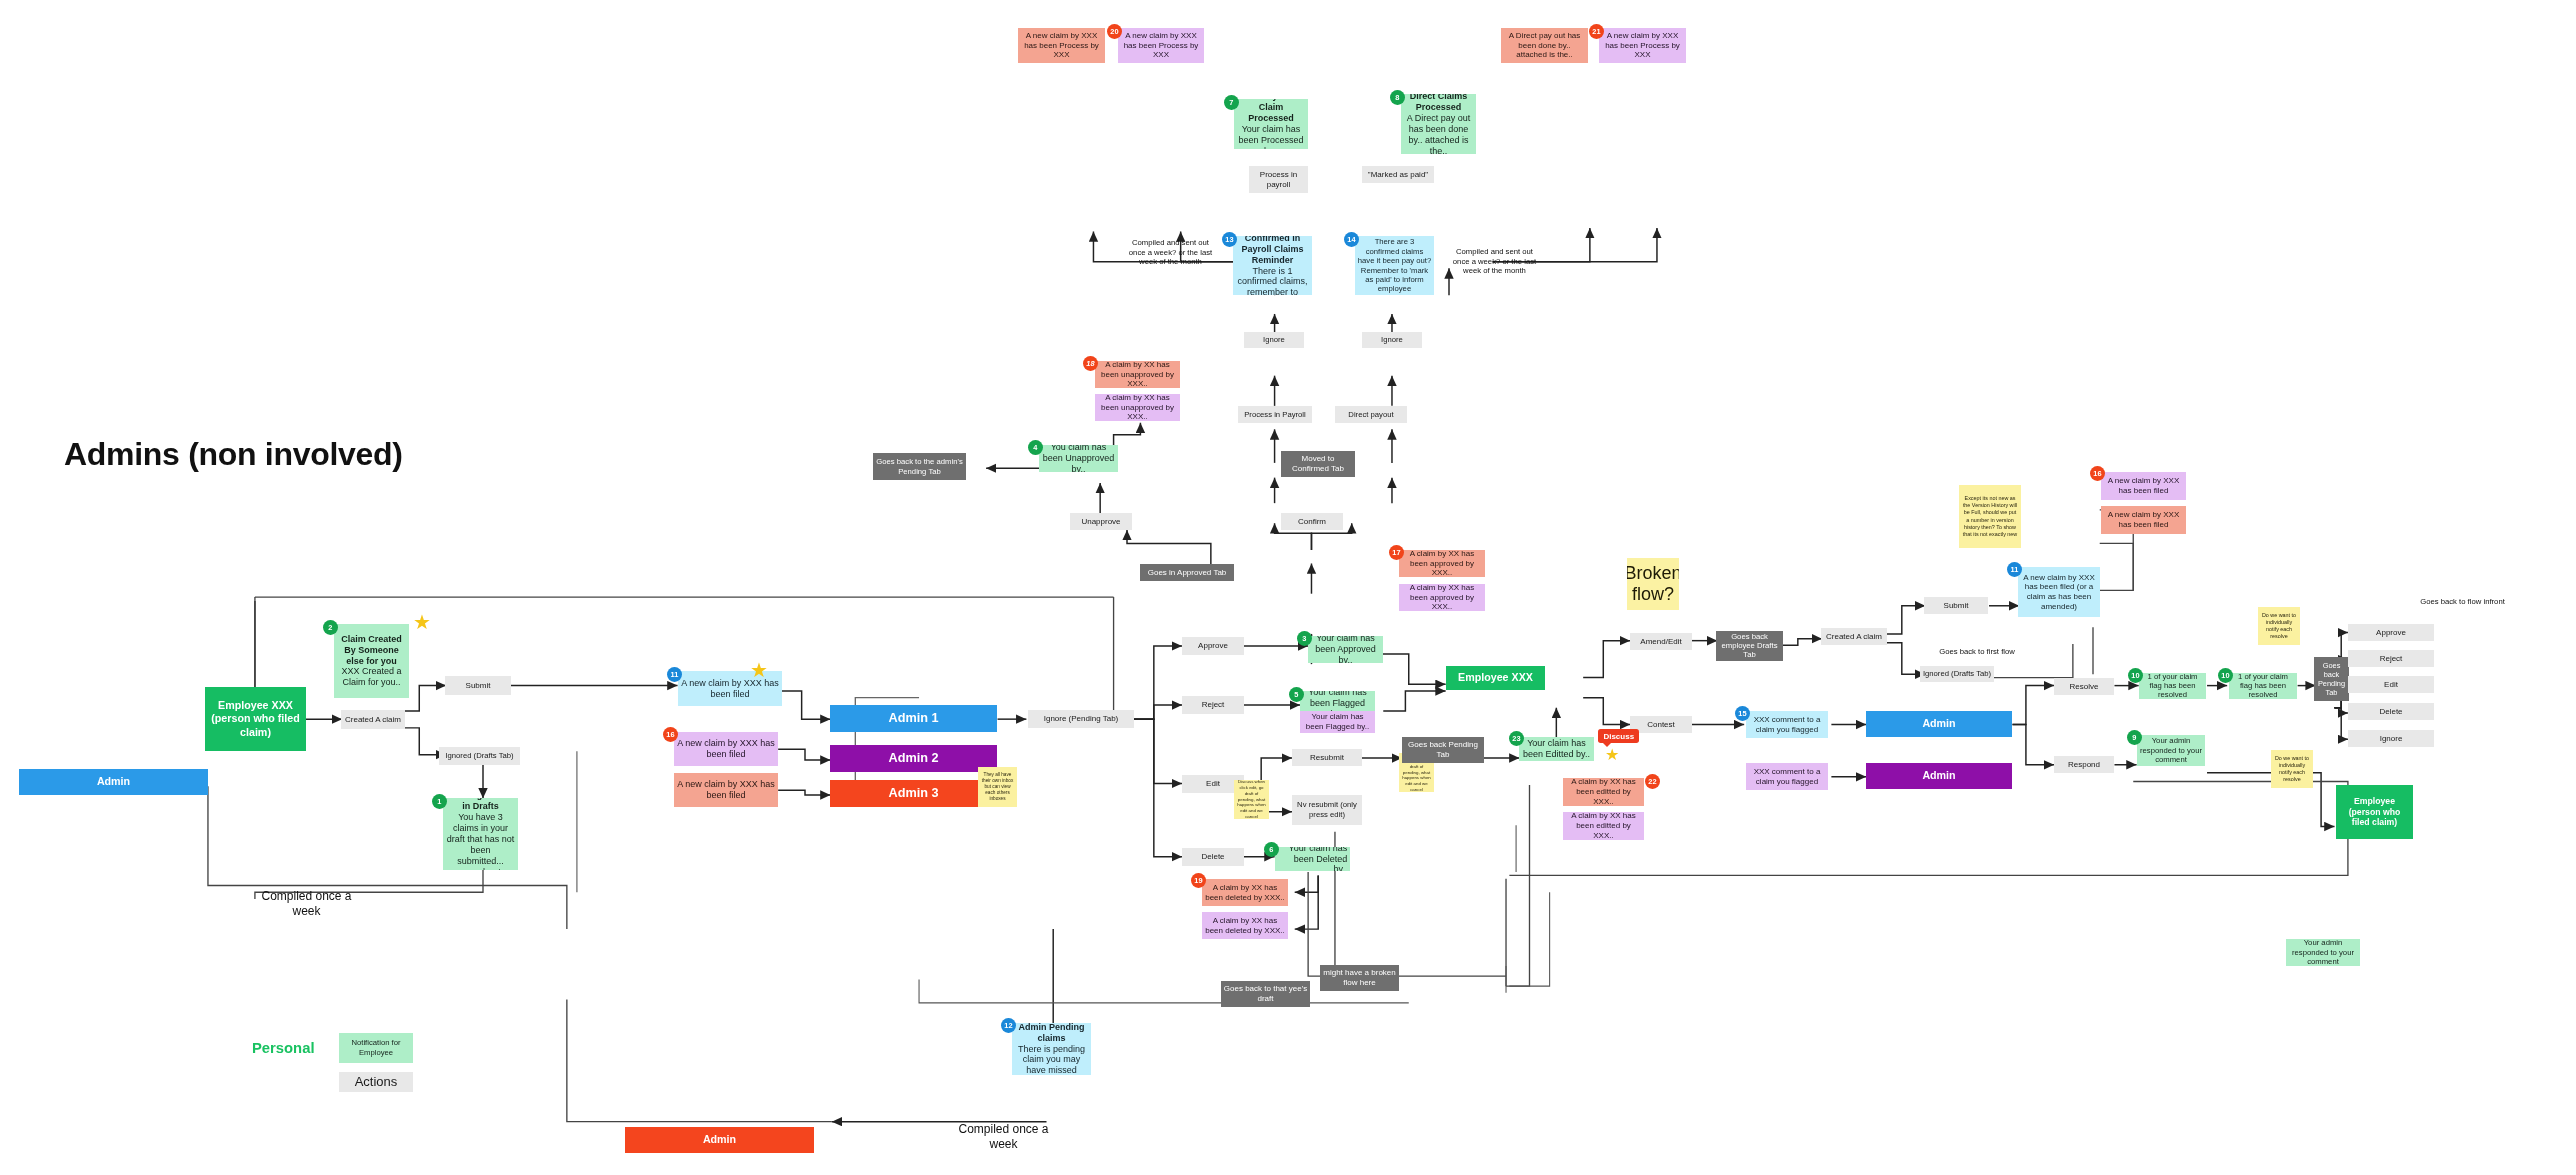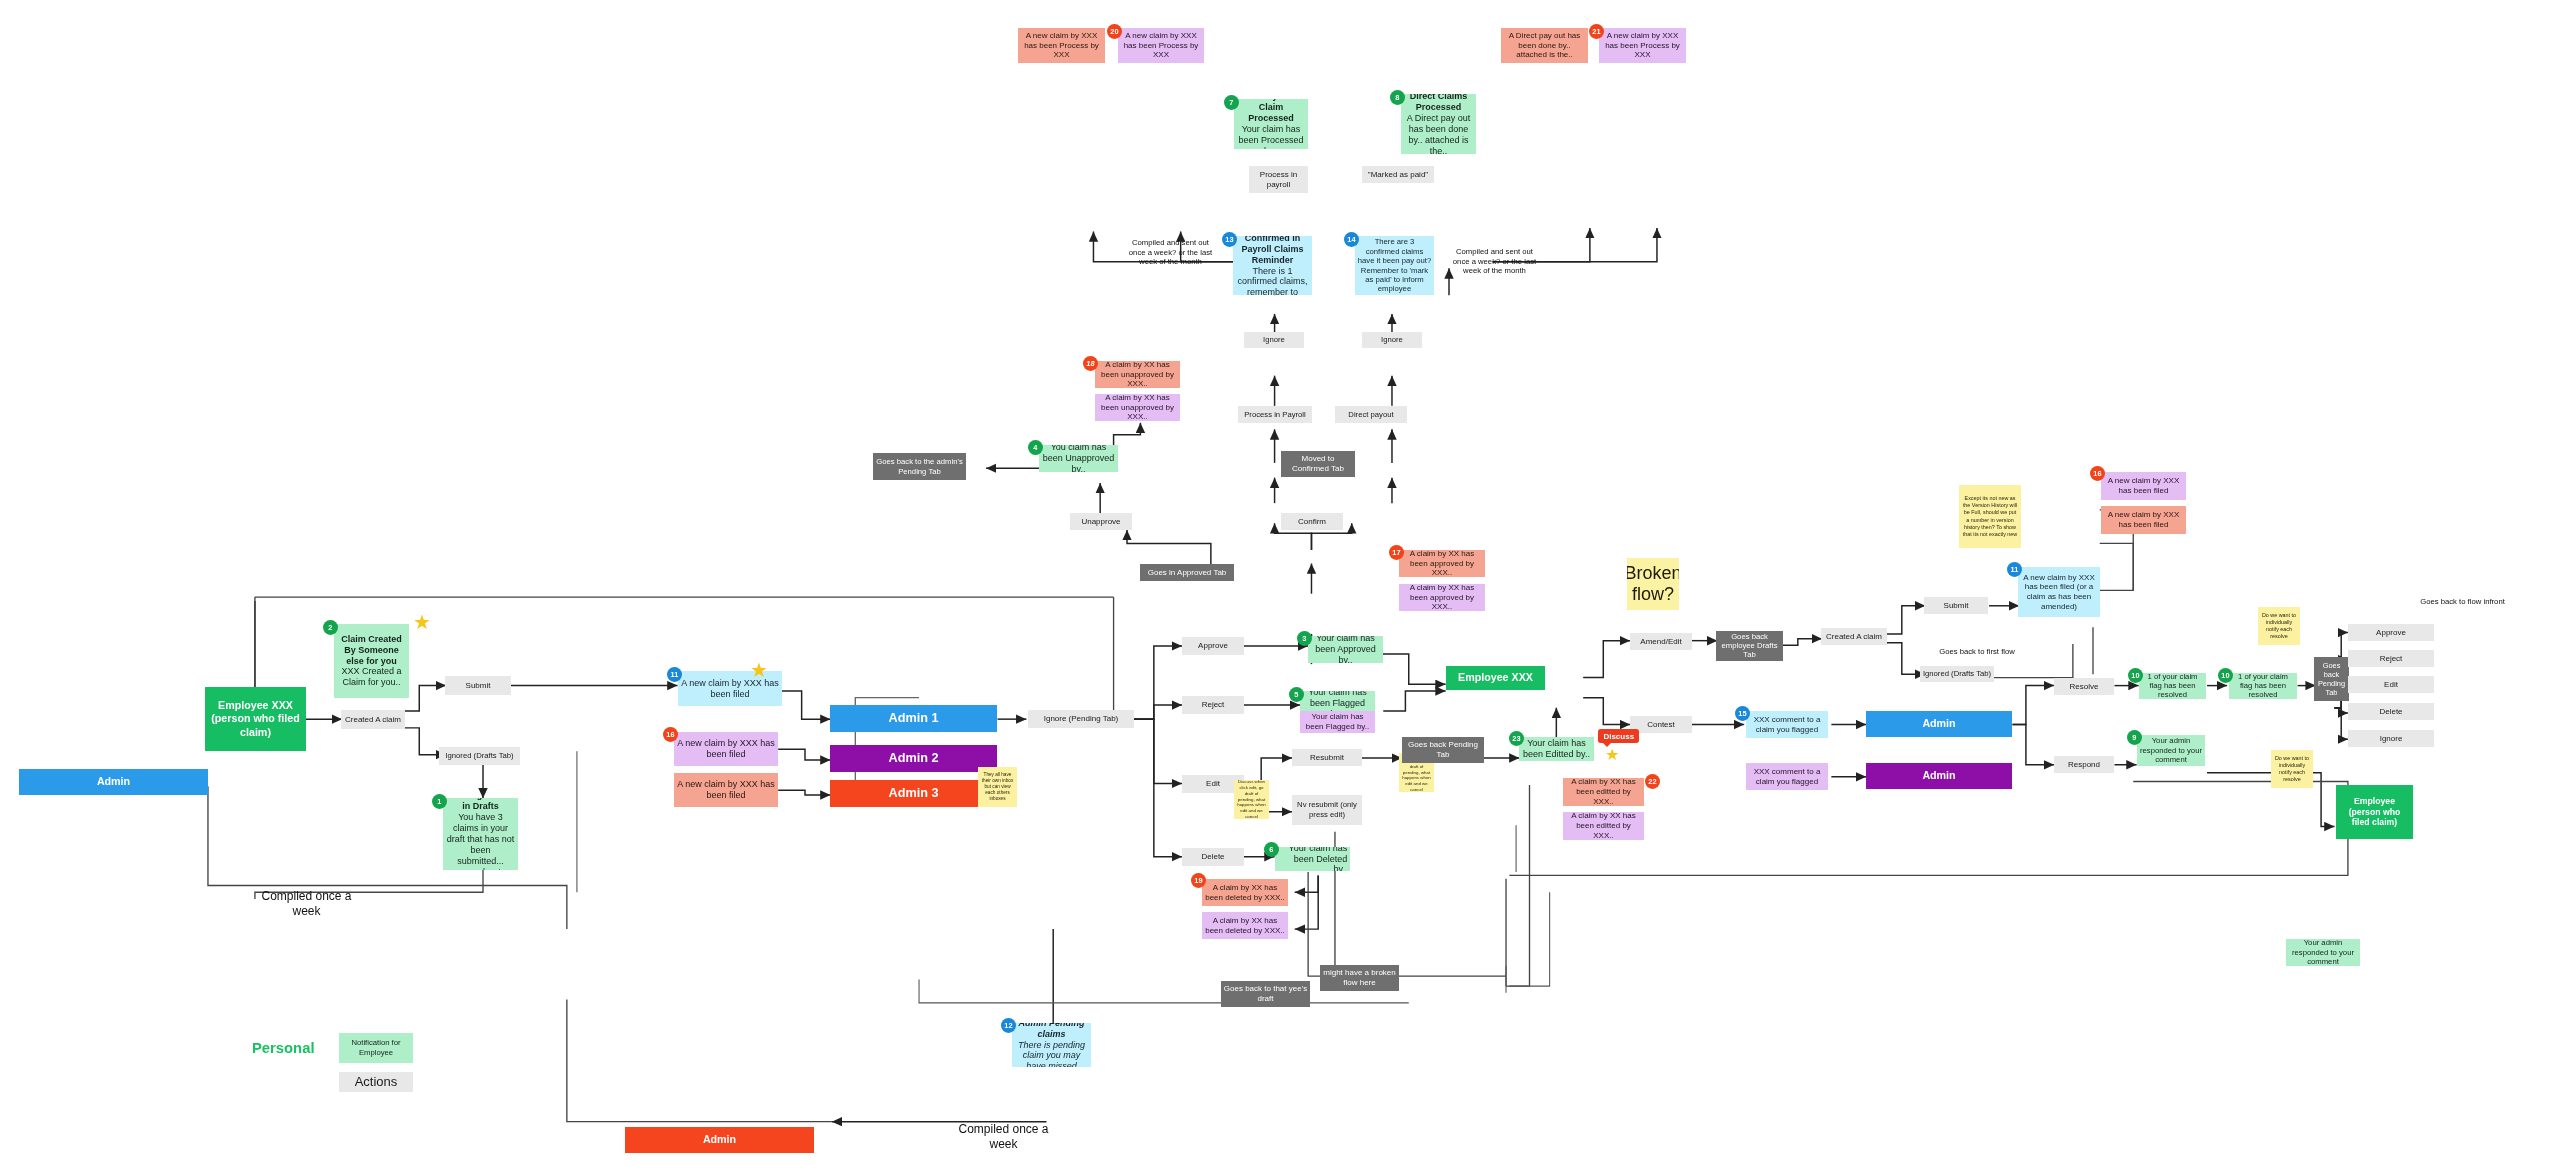--- a/index.html
+++ b/index.html
@@ -260,20 +260,21 @@
     </g>
     <g fill="none" stroke="#555" stroke-width="1.6">
       <path d="M1370,1460 L1370,1495 L2100,1495"></path>
       <path d="M2245,1440 L2245,1480"></path>
       <path d="M2250,1470 L2310,1470 L2310,1330"></path>
       <path d="M860,1120 L860,1330"></path>
       <path d="M2260,1230 L2260,1300"></path>
     </g>
   </svg>
 
+  <div class="page-title" style="left: 64px; top: 436px;">Admins (non involved)</div>
 
   <div class="section-label" style="left:252px;top:1040px;">Personal</div>
 
   <div class="node green" style="left:339px;top:1033px;width:74px;height:29.5px;font-size:7.7px;">Notification for Employee</div>
   <div class="node grey" style="left:339px;top:1072px;width:74px;height:20px;font-size:13px;">Actions</div>
 
   <div class="node blueband" style="left:19px;top:769px;width:189px;height:25.5px;font-size:10.7px;">Admin</div>
 
   <div class="node greenband" style="left:205px;top:687px;width:101px;height:64px;flex-direction:column;">
     <span>Employee XXX (person who filed claim)</span>
@@ -466,21 +467,21 @@
   <div class="node grey" style="left:2348px;top:624px;width:86px;height:17.4px;font-size:8px;">Approve</div>
   <div class="node grey" style="left:2348px;top:650px;width:86px;height:17.4px;font-size:8px;">Reject</div>
   <div class="node grey" style="left:2348px;top:676px;width:86px;height:17.4px;font-size:8px;">Edit</div>
   <div class="node grey" style="left:2348px;top:703px;width:86px;height:17.4px;font-size:8px;">Delete</div>
   <div class="node grey" style="left:2348px;top:730px;width:86px;height:17.4px;font-size:8px;">Ignore</div>
 
   <div class="node greenband" style="left:2336px;top:785px;width:77px;height:54px;flex-direction:column;font-size:8.7px;">
     <span>Employee (person who filed claim)</span>
   </div>
 
-  <div class="node cyanhead" style="left:1012px;top:1023px;width:79px;height:44px;padding:2.7px 3.4px;font-style:italic;">
+  <div class="node cyanhead" style="left:1012px;top:1023px;width:79px;height:52px;padding:2.7px 3.4px;">
     <span class="bold-title">Admin Pending claims</span>
     <span class="sub">There is pending claim you may have missed</span>
   </div>
   <div class="badge b" style="left:1001px;top:1018px;">12</div>
 
   <div class="node redband" style="left:625px;top:1127px;width:189px;height:25.5px;font-size:10.7px;">Admin</div>
 
 </div>
 
 

